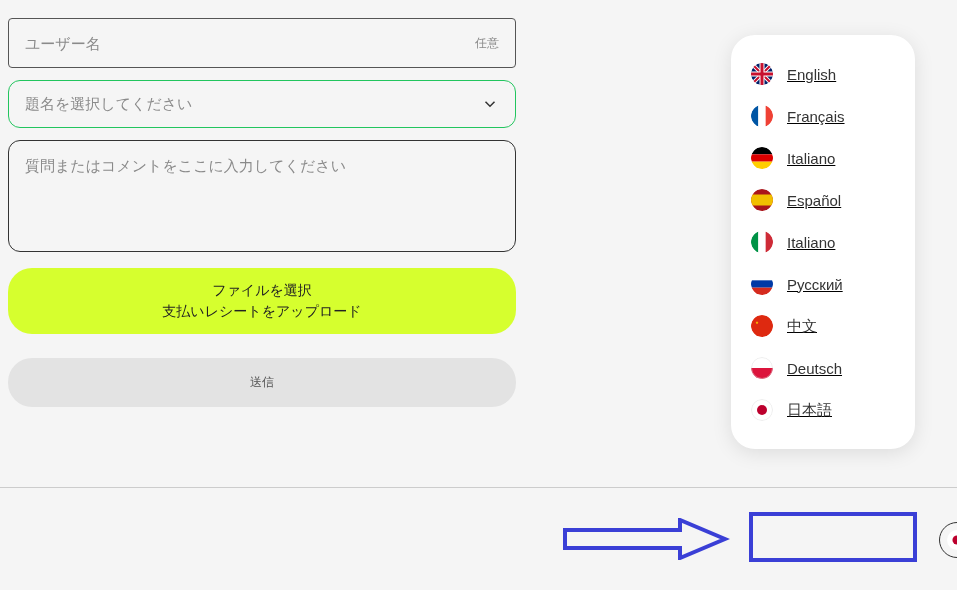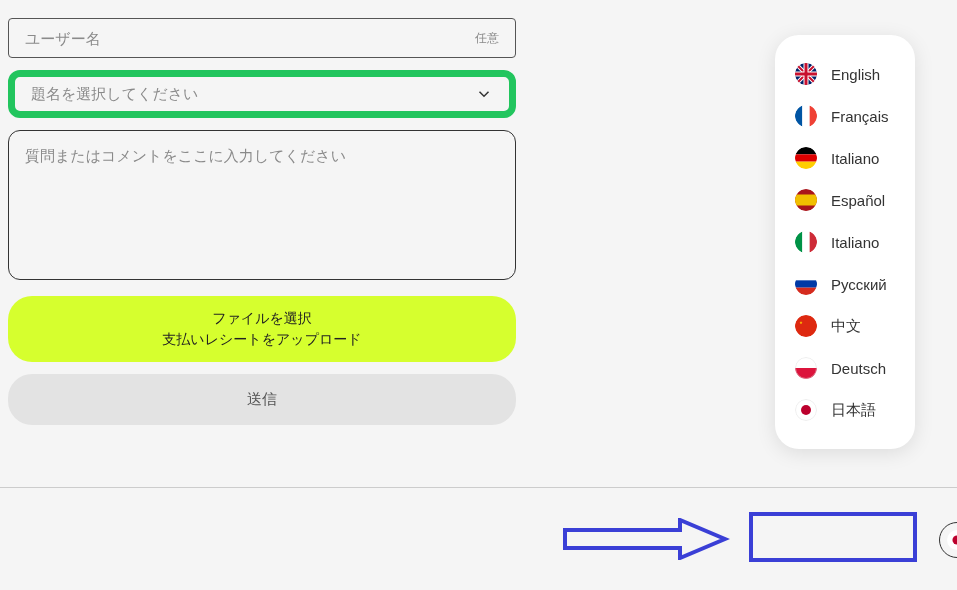--- a/index.html
+++ b/index.html
@@ -19,107 +19,108 @@
 }
 .input-row {
   border: 1px solid #555;
   border-radius: 4px;
   padding: 12px 16px;
   background: #f5f5f5;
   margin-bottom: 12px;
   display: flex;
   justify-content: space-between;
   align-items: center;
-  height: 40px;
+  height: 50px;
 }
 .input-row input {
   border: none;
   background: transparent;
   outline: none;
   font-size: 15px;
   flex: 1;
   color: #333;
 }
 .input-row input::placeholder { color: #8a8a8a; }
 .input-hint {
   color: #8a8a8a;
   font-size: 12px;
   margin-left: 8px;
 }
 .select-row {
-  border: 7px solid #22c55e;
+  border: 1px solid #22c55e;
   border-radius: 12px;
   padding: 12px 16px;
   background: #f5f5f5;
   margin-bottom: 12px;
   display: flex;
   justify-content: space-between;
   align-items: center;
   height: 48px;
   cursor: pointer;
 }
 .select-text { color: #8a8a8a; font-size: 15px; }
 .chevron-down { width: 18px; height: 18px; }
 .textarea-row {
   border: 1.5px solid #333;
   border-radius: 12px;
   padding: 16px;
   background: #f5f5f5;
   margin-bottom: 16px;
-  height: 150px;
+  height: 112px;
 }
 .textarea-row textarea {
   border: none;
   background: transparent;
   outline: none;
   font-size: 15px;
   width: 100%;
   height: 100%;
   resize: none;
   color: #333;
   font-family: inherit;
 }
 .textarea-row textarea::placeholder { color: #8a8a8a; }
 .upload-btn {
   background: #d6ff2e;
   border-radius: 24px;
   padding: 12px;
   text-align: center;
-  margin-bottom: 12px;
+  margin-bottom: 24px;
   cursor: pointer;
   font-size: 14px;
   line-height: 1.5;
   color: #222;
 }
 .submit-btn {
   background: #e3e3e3;
   border-radius: 24px;
   padding: 16px;
   text-align: center;
   cursor: pointer;
-  font-size: 15px;
+  font-size: 12px;
   color: #555;
 }
 .divider-line {
   position: absolute;
   left: 0;
   top: 487px;
   width: 957px;
   height: 1px;
   background: #ccc;
 }
 .lang-dropdown {
   position: absolute;
   right: 42px;
   top: 35px;
-  width: 140px;
+  width: 184px;
   background: #fff;
   border-radius: 24px;
   box-shadow: 0 4px 20px rgba(0,0,0,0.1);
   padding: 18px 0;
+  text-decoration: underline;
 }
 .lang-item {
   display: flex;
   align-items: center;
   padding: 10px 20px;
   cursor: pointer;
   font-size: 15px;
   color: #333;
 }
 .flag {

